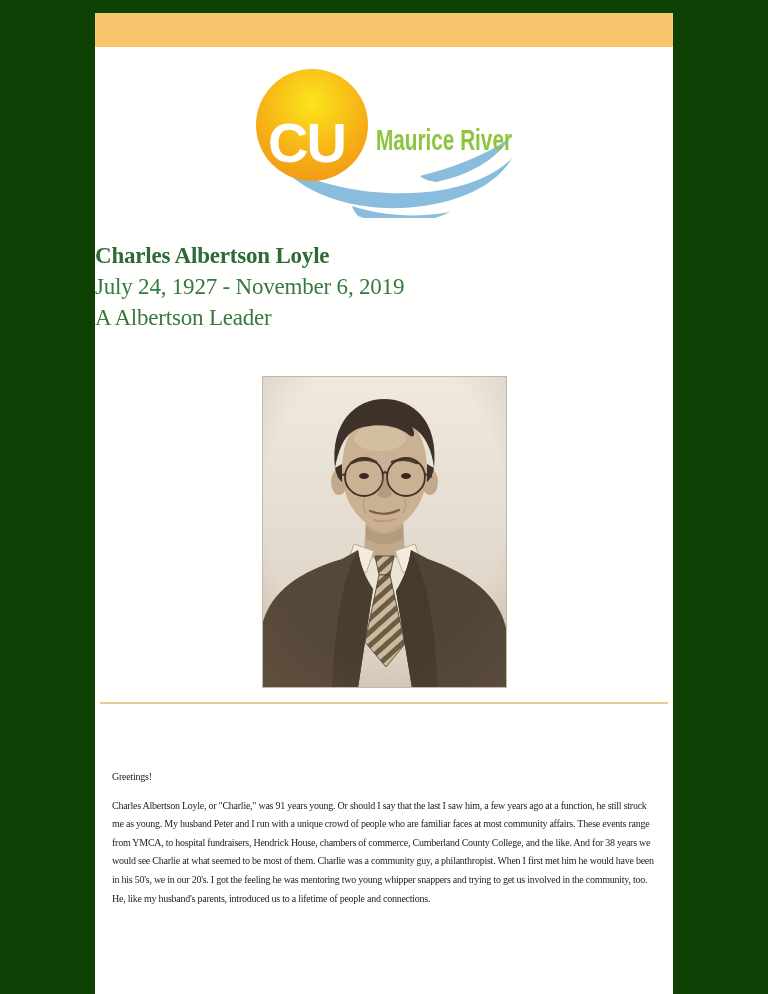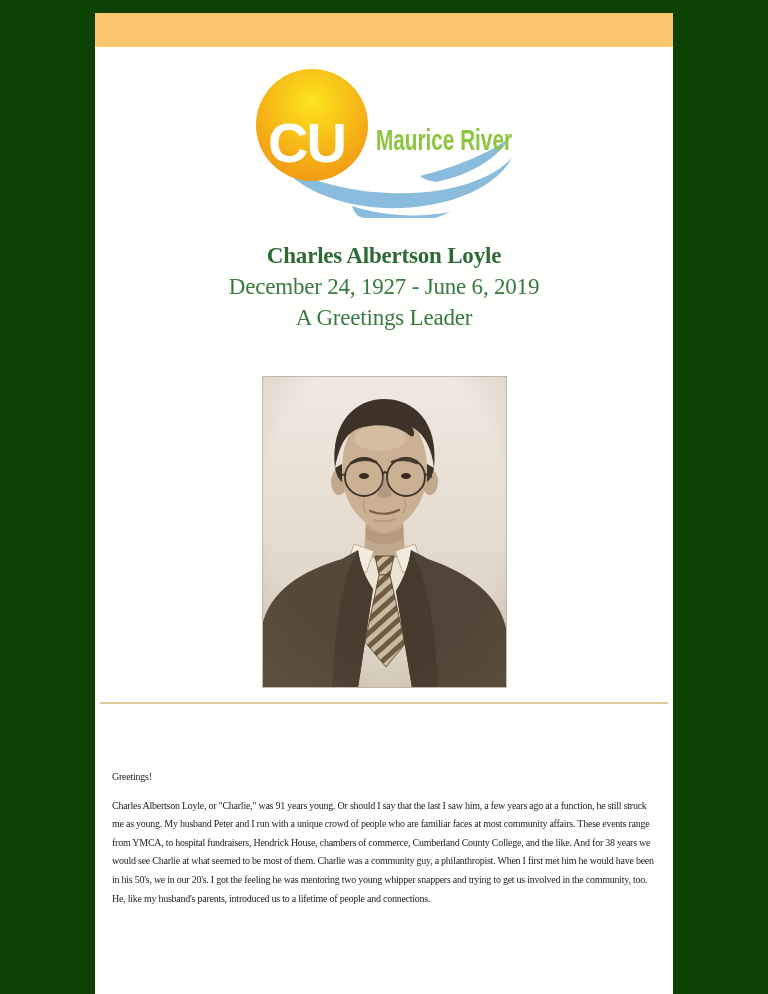--- a/index.html
+++ b/index.html
@@ -6,21 +6,21 @@
   body{
     width:768px;height:994px;overflow:hidden;
     background:#0c4103;
     font-family:"Liberation Serif","DejaVu Serif",serif;
   }
   .frame{width:578px;margin:0 auto;padding-top:13px;}
   .topbar{height:34px;background:#fbc56d;}
   .content{background:#fffffe;height:947px;box-sizing:border-box;overflow:hidden;}
   .logo-wrap{padding-top:21px;text-align:center;line-height:0;}
   .logo-svg{width:265px;height:150px;}
-  .title-block{margin-top:22px;text-align:center;font-size:23px;line-height:31px;letter-spacing:-0.2px;}
+  .title-block{margin-top:22px;text-align:left;font-size:23px;line-height:31px;letter-spacing:-0.2px;}
   .title{font-weight:bold;color:#2d6a36;}
   .dates,.subtitle{color:#377a40;}
   .photo-wrap{margin-top:43px;text-align:center;line-height:0;}
   .photo{width:245px;height:312px;}
   .divider{height:0;border-top:2px solid #e0cd98;margin:14px 5px 0 5px;}
   .textcol{padding:0 17px;font-size:10px;line-height:18.6px;color:#1d1d1d;letter-spacing:-0.25px;text-align:left;}
   .greeting{margin:64px 0 0 0;}
   .para{margin:10px 0 0 0;}
 </style>
 </head>
@@ -48,22 +48,22 @@
           </g>
 
           <circle cx="60" cy="57" r="56" fill="url(#sungrad)"></circle>
           <text x="16" y="94" font-family="Liberation Sans, sans-serif" font-size="56" font-weight="bold" fill="#ffffff" letter-spacing="-2">CU</text>
           <text x="124" y="82" font-family="Liberation Sans, sans-serif" font-size="29" font-weight="bold" fill="#8dc440" textLength="136" lengthAdjust="spacingAndGlyphs">Maurice River</text>
         </svg>
       </div>
 
       <div class="title-block">
         <div class="title">Charles Albertson Loyle</div>
-        <div class="dates">December 24, 1927 - June 6, 2019</div>
-        <div class="subtitle">A Greetings Leader</div>
+        <div class="dates">July 24, 1927 - November 6, 2019</div>
+        <div class="subtitle">A Albertson Leader</div>
       </div>
 
       <div class="photo-wrap">
         <svg class="photo" viewBox="0 0 245 312" role="img" aria-label="Sepia-toned vintage portrait photograph of a man with slicked-back dark hair and round wire glasses, wearing a dark suit, white shirt and wide striped tie">
           <defs>
             <linearGradient id="pbg" x1="0" y1="0" x2="0" y2="1">
               <stop offset="0" stop-color="#efe9e0"></stop>
               <stop offset="1" stop-color="#d9cfbf"></stop>
             </linearGradient>
             <pattern id="tiestripe" width="10" height="10" patternUnits="userSpaceOnUse" patternTransform="rotate(48)">

